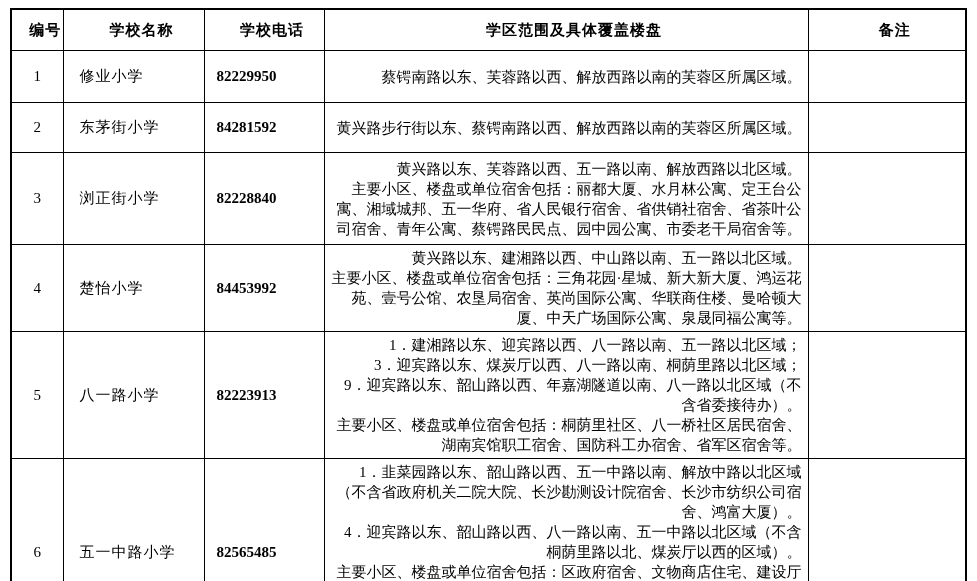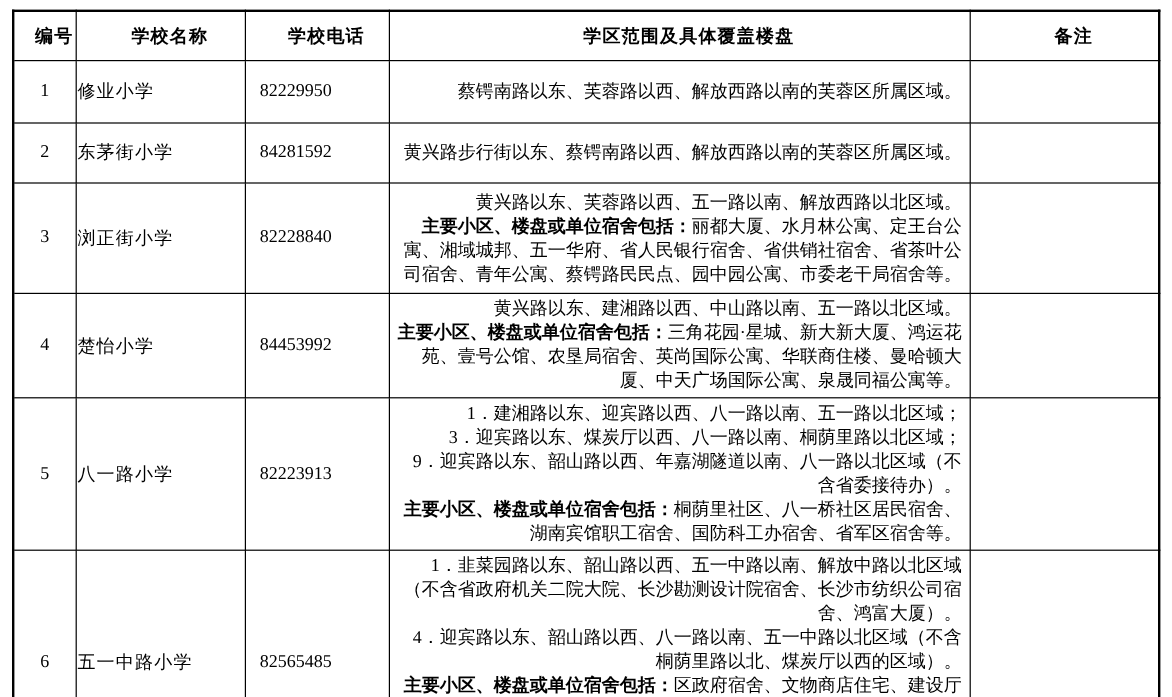--- a/index.html
+++ b/index.html
@@ -41,40 +41,41 @@
   col.c-no    { width: 52px; }
   col.c-name  { width: 141px; }
   col.c-phone { width: 120px; }
   col.c-zone  { width: 484px; }
   col.c-note  { width: 158px; }
 
   td.cell-no {
     text-align: center;
   }
   td.cell-name {
-    padding-left: 1px;
+    padding-left: 16px;
     letter-spacing: 1px;
     margin-top: 16px;
   }
   td.cell-phone {
     padding-left: 12px;
+    font-weight: bold;
   }
   td.cell-zone {
     padding: 3px 6px;
     line-height: 20px;
     text-align: left;
   }
   td.cell-note { }
 
   .zone-p {
     margin: 0;
     text-align: right;
   }
   .zone-bold {
-    font-weight: bold;
+    font-weight: normal;
   }
   
   tr.r0 td { height: 45px; }
   tr.r1 td { height: 43px; }
   tr.r2 td { height: 85px; }
   tr.r3 td { height: 76px; }
   tr.r4 td { height: 120px; }
   tr.r5 td { height: 160px; } 
 </style>
 </head>

